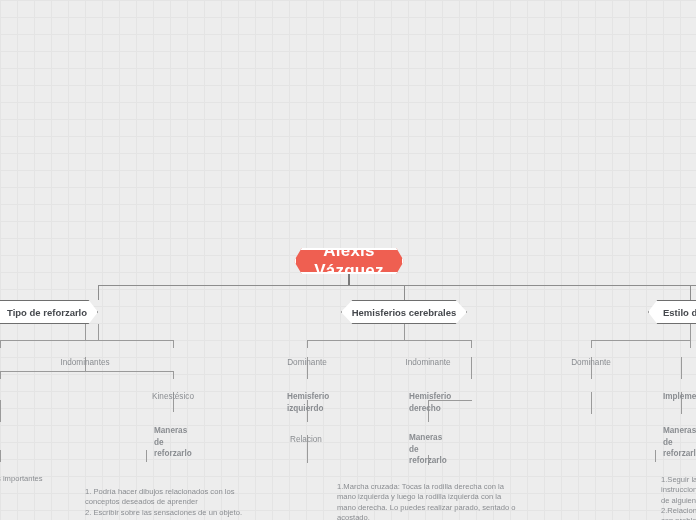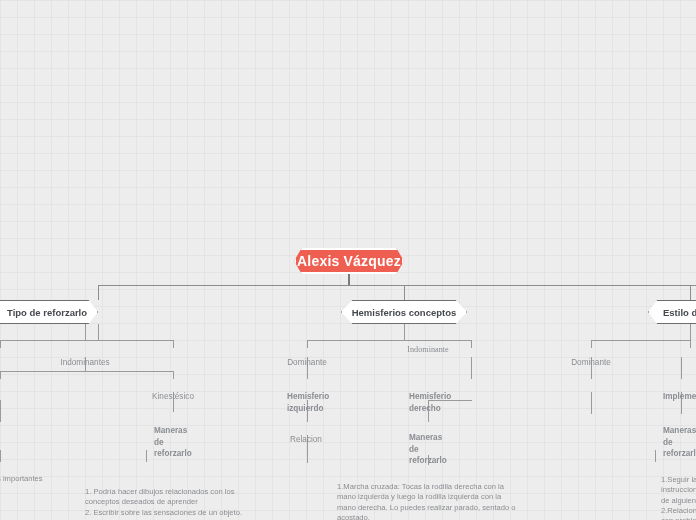--- a/index.html
+++ b/index.html
@@ -35,21 +35,21 @@
   .ln.h { height: 1px; }
   .ln.thin { background: #9a9a9a; }
   .ln.root { background: #7a7a7a; width: 2px; }
 
   
   .root-node {
     position: absolute;
     background: #ef5f51;
     color: #ffffff;
     font-weight: bold;
-    font-size: 14px;
+    font-size: 17px;
     letter-spacing: .2px;
     display: flex;
     align-items: center;
     justify-content: center;
     text-align: center;
     border: 2px solid #ffffff;
     box-sizing: border-box;
     -webkit-clip-path: polygon(0% 50%, 7% 0%, 93% 0%, 100% 50%, 93% 100%, 7% 100%);
     clip-path: polygon(0% 50%, 7% 0%, 93% 0%, 100% 50%, 93% 100%, 7% 100%);
   }
@@ -159,36 +159,36 @@
 
   <div class="root-node" style="left:294px; top:248px; width:110px; height:26px;">
     <span>Alexis Vázquez</span>
   </div>
 
   <div class="hex-node clip-left" style="left:-6px; top:300px; width:104px; height:24px;">
     <span>Tipo de reforzarlo</span>
   </div>
 
   <div class="hex-node" style="left:341px; top:300px; width:126px; height:24px;">
-    <span>Hemisferios conceptos</span>
+    <span>Hemisferios cerebrales</span>
   </div>
 
   <div class="hex-node clip-right" style="left:648px; top:300px; width:58px; height:24px;">
     <span>Estilo de</span>
   </div>
 
   <div class="topic center" style="left:35px; top:346px; width:100px;">
     <span>Indominantes</span>
   </div>
 
   <div class="topic center" style="left:262px; top:346px; width:90px;">
     <span>Dominante</span>
   </div>
 
-  <div class="topic center" style="left:383px; top:333px; width:90px;font-family:Liberation Serif, serif;">
+  <div class="topic center" style="left:383px; top:346px; width:90px;">
     <span>Indominante</span>
   </div>
 
   <div class="topic center" style="left:546px; top:346px; width:90px;">
     <span>Dominante</span>
   </div>
 
   <div class="topic center" style="left:128px; top:380px; width:90px;">
     <span>Kinestésico</span>
   </div>

